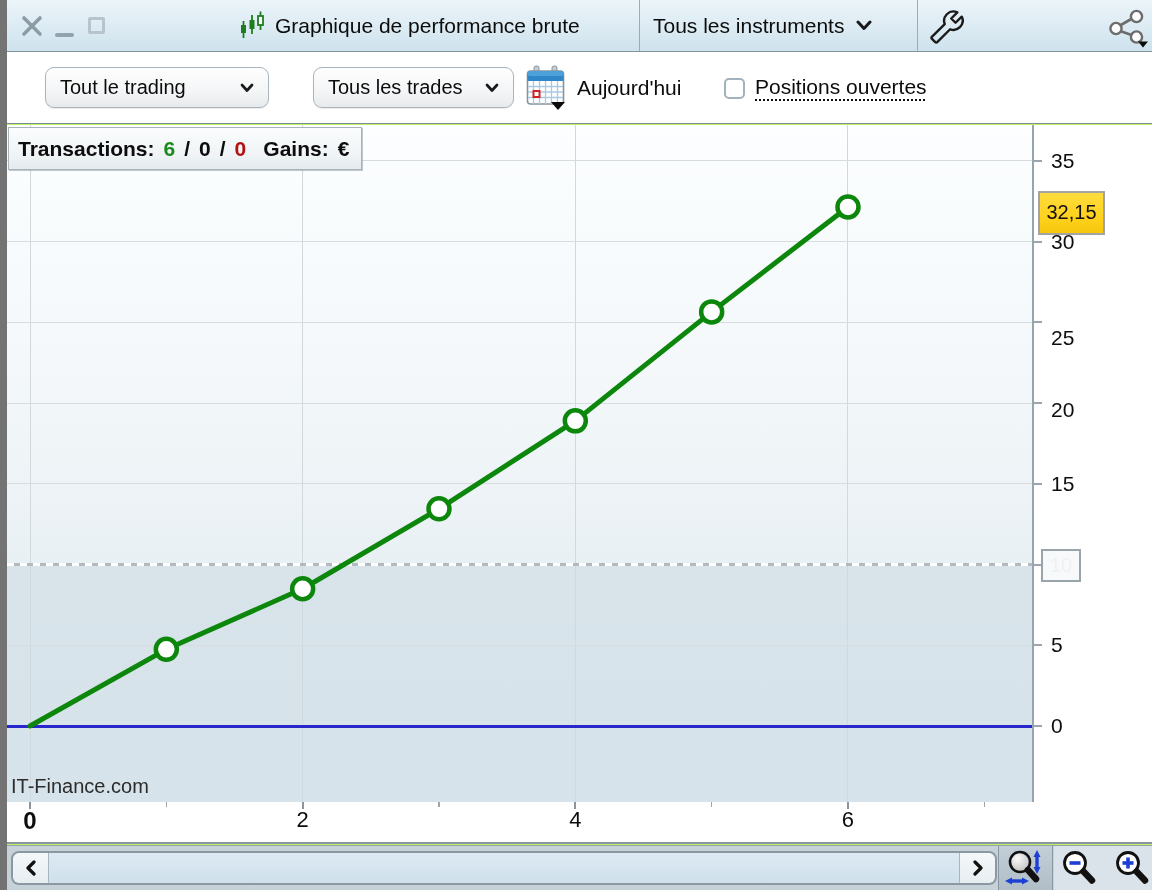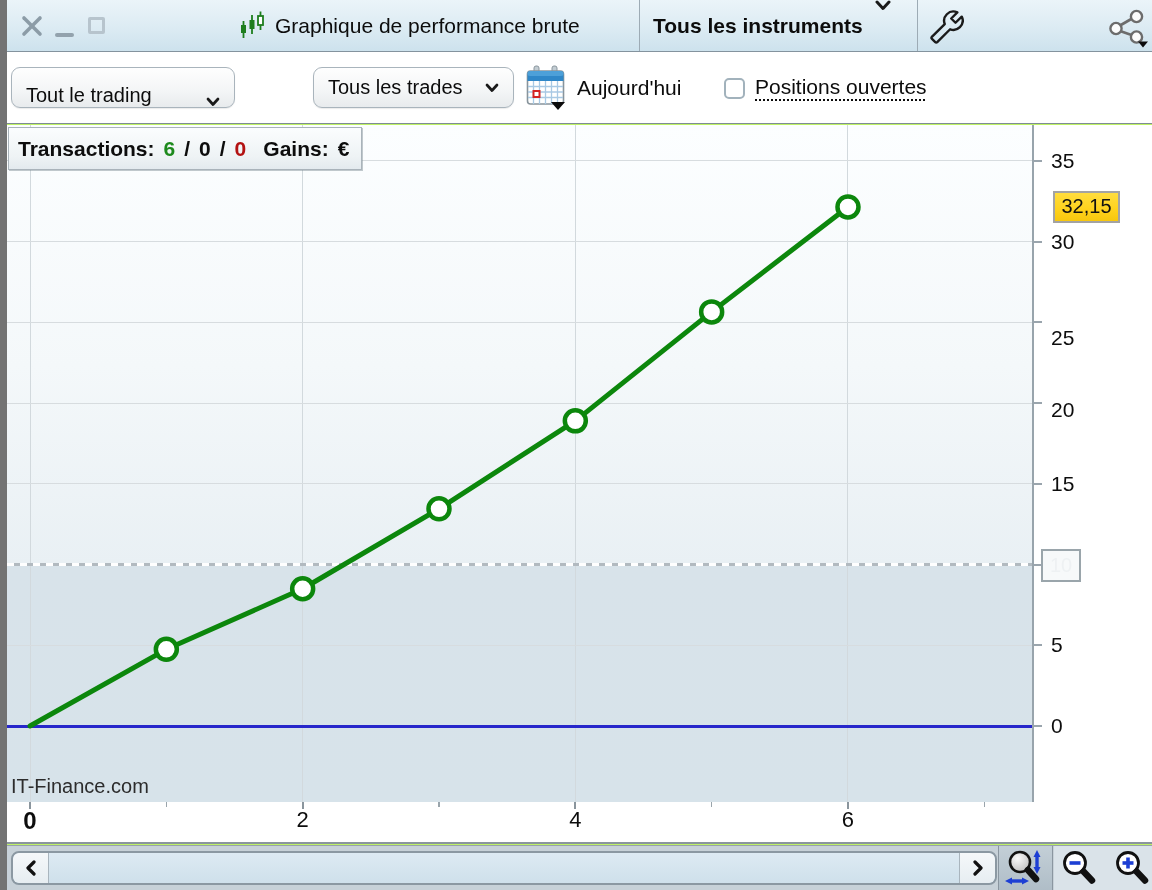--- a/index.html
+++ b/index.html
@@ -6,21 +6,21 @@
   *{box-sizing:border-box;font-family:"Liberation Sans",sans-serif;}
   .window{position:relative;width:1152px;height:890px;background:#bef264;overflow:hidden;border-left:7px solid #737373;}
   .abs{position:absolute;}
 
   
   .titlebar{position:absolute;top:0;left:0;width:1152px;height:52px;
     background:linear-gradient(180deg,#ebf4f9 0%,#dcebf3 55%,#cde2ed 100%);
     border-bottom:1px solid #84939e;}
   .tb-sep{position:absolute;top:0;width:1px;height:51px;background:#9dabb5;}
   .tb-title{position:absolute;top:0;left:268px;height:51px;line-height:51px;font-size:21px;color:#0c0c0c;}
-  .tb-instr{position:absolute;top:0;left:646px;height:51px;line-height:51px;font-size:21px;font-weight:bold;color:#0c0c0c;cursor:pointer;display:flex;align-items:flex-start;gap:12px;}
+  .tb-instr{position:absolute;top:0;left:646px;height:51px;line-height:51px;font-size:21px;font-weight:normal;color:#0c0c0c;cursor:pointer;display:flex;align-items:center;gap:12px;}
 
   
   .toolbar{position:absolute;top:52px;left:0;width:1152px;height:72px;background:#ffffff;border-bottom:1px solid #7f8c94;}
   .select{position:absolute;top:15px;height:41px;border:1.5px solid #a9b4bc;border-radius:9px;
     background:linear-gradient(180deg,#fefefe 0%,#f3f5f6 60%,#e8ebed 100%);
     display:flex;align-items:center;justify-content:space-between;padding:0 14px;font-size:20px;color:#0c0c0c;cursor:pointer;
     box-shadow:0 1px 1px rgba(0,0,0,0.08);}
   .chk{position:absolute;left:717px;top:26px;width:21px;height:21px;border:2px solid #a2b2bc;border-radius:5px;background:#fff;cursor:pointer;}
   .lbl{font-size:21px;color:#0c0c0c;}
   .dotted-u{text-decoration:underline dotted 2px;text-underline-offset:5px;cursor:pointer;}
@@ -36,21 +36,21 @@
   .zeroline{position:absolute;left:0;width:1025px;height:2.5px;}
   .stats{position:absolute;top:2px;left:1px;height:43px;display:flex;align-items:center;gap:9px;padding:0 12px 0 9px;
     background:linear-gradient(180deg,#fbfdfe 0%,#eef3f5 70%,#e3eaee 100%);
     border:1px solid #a9b3ba;box-shadow:1px 1px 0 rgba(120,135,145,0.45);font-size:21px;font-weight:bold;color:#0d0d0d;white-space:nowrap;}
   .watermark{position:absolute;left:4px;top:650px;font-size:20px;color:#2c2c2c;}
 
   
   .yaxis{position:absolute;top:125px;left:1025px;width:127px;height:677px;background:#fff;border-left:2px solid #98a4ac;}
   .ytick{position:absolute;left:0;width:8px;height:2px;background:#9aa5ad;}
   .ylab{position:absolute;left:17px;font-size:21px;color:#0d0d0d;transform:translateY(-50%);}
-  .val-badge{position:absolute;left:19px;width:67px;height:32px;border:2px solid #a3a3a3;
+  .val-badge{position:absolute;left:4px;width:67px;height:44px;border:2px solid #a3a3a3;
     background:linear-gradient(180deg,#ffdd3e 0%,#ffd21c 60%,#f7c70e 100%);
     font-size:20px;color:#111;display:flex;align-items:center;justify-content:center;}
   .thresh-box{position:absolute;left:7px;width:40px;height:33px;border:2px solid #9aa5ab;background:#f7f9fa;
     font-size:20px;color:#eef1f3;display:flex;align-items:center;justify-content:center;}
 
   
   .xaxis{position:absolute;top:802px;left:0;width:1152px;height:42px;background:#fff;border-bottom:2px solid #8a959d;}
   .xtick{position:absolute;top:0;width:2px;height:7px;background:#8a959d;}
   .xtick-minor{position:absolute;top:0;width:1.5px;height:5px;background:#9aa5ac;}
   .xlab{position:absolute;top:5px;font-size:22px;color:#0d0d0d;transform:translateX(-50%);}
@@ -109,21 +109,21 @@
       <line x1="13" y1="18.5" x2="26" y2="11" stroke="#6c6c6c" stroke-width="2.6"></line>
       <line x1="13" y1="24" x2="26" y2="28.5" stroke="#6c6c6c" stroke-width="2.6"></line>
       <circle cx="9" cy="21.5" r="5.6" fill="#fcfcfc" stroke="#6c6c6c" stroke-width="2.4"></circle>
       <circle cx="29.5" cy="9.5" r="5.6" fill="#fcfcfc" stroke="#6c6c6c" stroke-width="2.4"></circle>
       <circle cx="29.5" cy="30" r="5.6" fill="#fcfcfc" stroke="#6c6c6c" stroke-width="2.4"></circle>
       <polygon points="31,34.5 41,34.5 36,40.5" fill="#0c0c0c"></polygon>
     </svg>
   </div>
 
   <div class="toolbar">
-    <div class="select" style="left:4px;width:224px;align-items:flex-end;">
+    <div class="select" style="left:38px;width:224px;">
       <span>Tout le trading</span>
       <svg width="14" height="10">
         <polyline points="2,2 7,7.5 12,2" fill="none" stroke="#1a1a1a" stroke-width="2.7" stroke-linecap="round" stroke-linejoin="round"></polyline>
       </svg>
     </div>
     <div class="select" style="left:306px;width:201px;">
       <span>Tous les trades</span>
       <svg width="14" height="10">
         <polyline points="2,2 7,7.5 12,2" fill="none" stroke="#1a1a1a" stroke-width="2.7" stroke-linecap="round" stroke-linejoin="round"></polyline>
       </svg>

